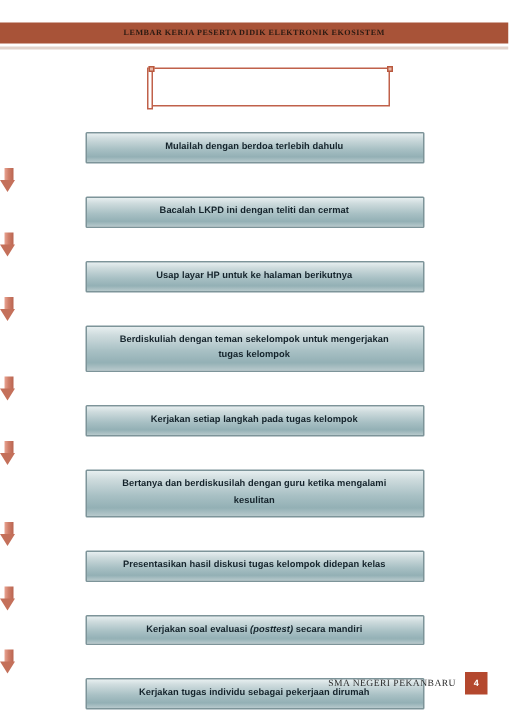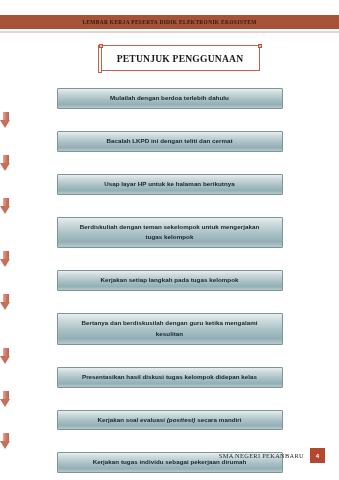--- a/index.html
+++ b/index.html
@@ -182,21 +182,20 @@
 
 <div id="header-band">
   <span id="header-title">LEMBAR KERJA PESERTA DIDIK ELEKTRONIK EKOSISTEM</span>
 </div>
 <div id="header-rule"></div>
 
 <div id="title-frame">
   <div id="title-side-tab"></div>
   <div class="frame-handle" id="handle-tl"></div>
   <div class="frame-handle" id="handle-tr"></div>
-  <span id="title-text">PETUNJUK PENGGUNAAN</span>
 </div>
 
 <div id="flow">
     <div class="flow-step">
       <div class="flow-box">Mulailah dengan berdoa terlebih dahulu</div>
     </div>
     <div class="arrow">
       <div class="shaft"></div>
       <div class="head"></div>
     </div>

